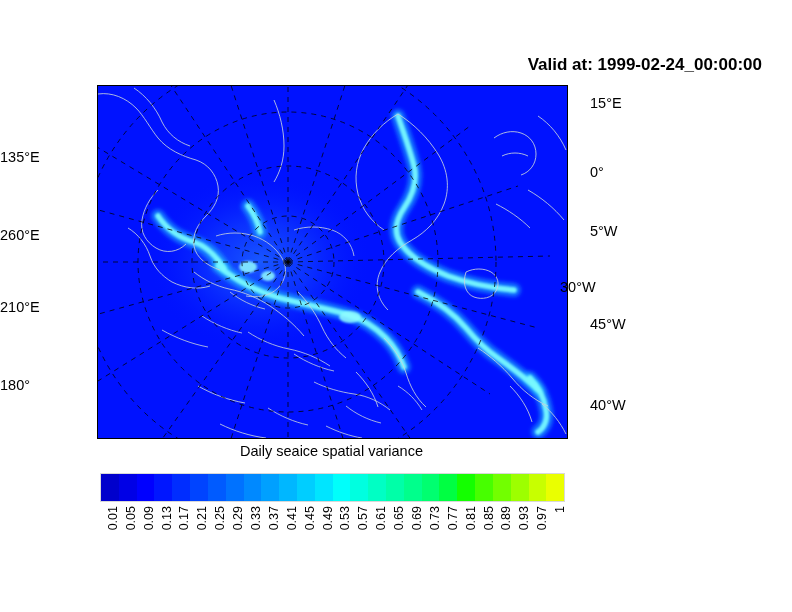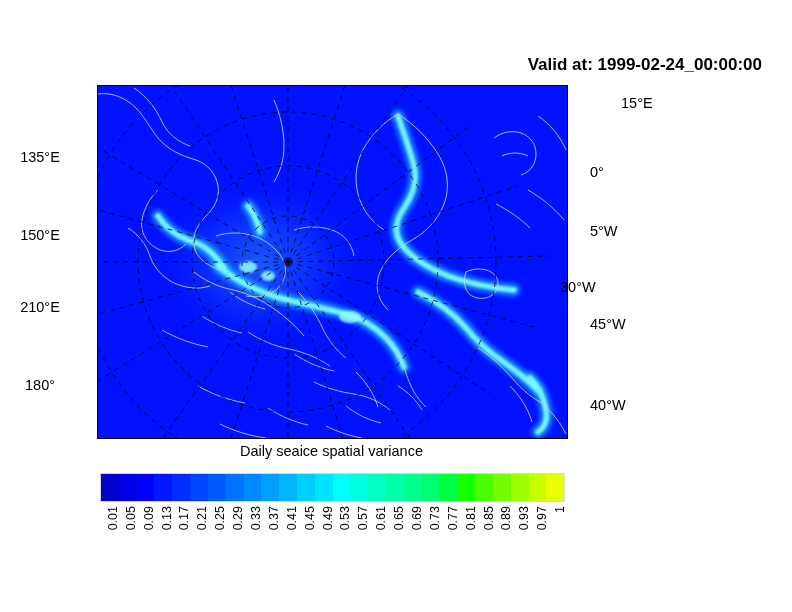--- a/index.html
+++ b/index.html
@@ -8,21 +8,21 @@
 
   
   #title{position:absolute;right:30px;top:55px;font-size:17px;font-weight:bold;
          letter-spacing:0px;white-space:nowrap;}
 
   
   #map-frame{position:absolute;left:97px;top:85px;width:469px;height:352px;
              border:1px solid #000;background:#0012ff;overflow:hidden;}
   #map-canvas{position:absolute;left:0;top:0;width:100%;height:100%;}
   .axlabel{position:absolute;font-size:14.5px;white-space:nowrap;}
-  .axlabel-l{text-align:center;transform:translateY(-50%);}
+  .axlabel-l{text-align:left;transform:translateY(-50%);}
   .axlabel-r{text-align:left;transform:translateY(-50%);}
 
   
   #caption{position:absolute;left:97px;top:443px;width:469px;text-align:center;
            font-size:14.5px;}
 
   
   #cbar-wrap{position:absolute;left:100px;top:473px;width:465px;height:29px;}
   #cbar{position:absolute;left:0;top:0;width:100%;height:100%;display:flex;
         border:1px solid #d8d8d8;box-sizing:border-box;}
@@ -181,25 +181,25 @@
         <circle cx="190" cy="176" r="96"></circle>
         <circle cx="190" cy="176" r="150"></circle>
         <circle cx="190" cy="176" r="208"></circle>
       </g>
     </g>
   </svg>
 
 </div>
 
 <div class="axlabel axlabel-l" style="left:0;width:80px;top:157px">135°E</div>
-<div class="axlabel axlabel-l" style="left:0;width:80px;top:235px">150°E</div>
+<div class="axlabel axlabel-l" style="left:0;width:80px;top:235px">260°E</div>
 <div class="axlabel axlabel-l" style="left:0;width:80px;top:307px">210°E</div>
 <div class="axlabel axlabel-l" style="left:0;width:80px;top:385px">180°</div>
 
-<div class="axlabel axlabel-r" style="left:621px;top:103px">15°E</div>
+<div class="axlabel axlabel-r" style="left:590px;top:103px">15°E</div>
 <div class="axlabel axlabel-r" style="left:590px;top:172px">0°</div>
 <div class="axlabel axlabel-r" style="left:590px;top:231px">5°W</div>
 <div class="axlabel axlabel-r" style="left:560px;top:287px">30°W</div>
 <div class="axlabel axlabel-r" style="left:590px;top:324px">45°W</div>
 <div class="axlabel axlabel-r" style="left:590px;top:405px">40°W</div>
 
 <div id="caption">Daily seaice spatial variance</div>
 
 <div id="cbar-wrap">
   <div id="cbar">

